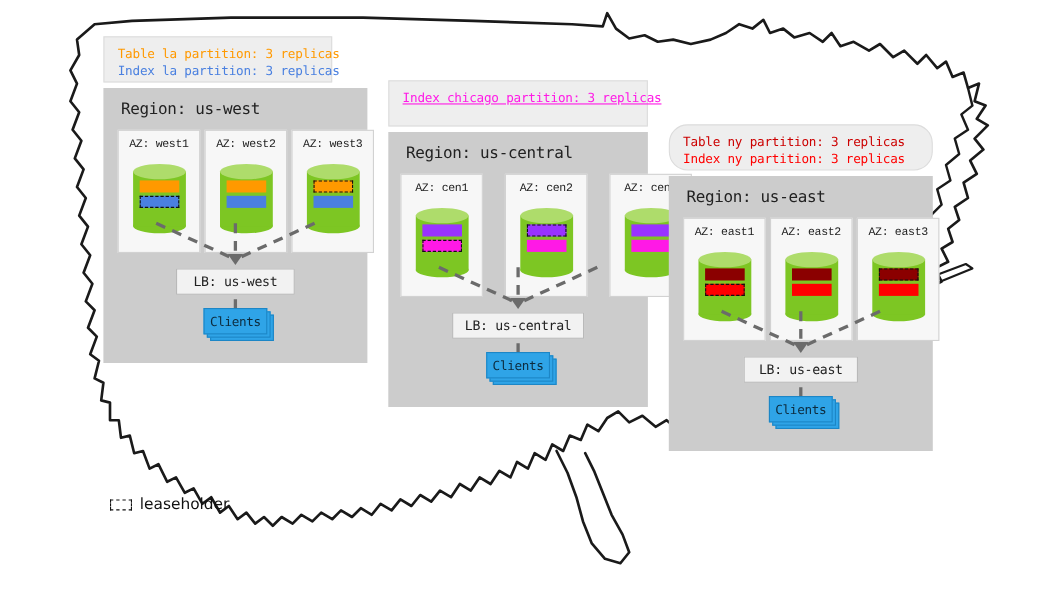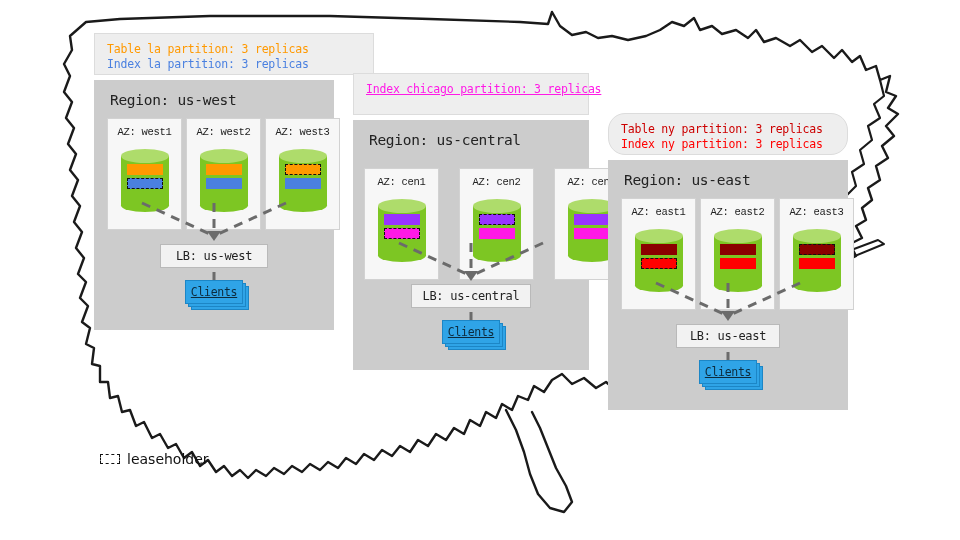--- a/index.html
+++ b/index.html
@@ -37,21 +37,21 @@
   .lb-box{position:absolute;background:#f2f2f2;border:1px solid #b9b9b9;
       box-sizing:border-box;display:flex;align-items:center;justify-content:center;
       font-size:12px;color:#222;white-space:nowrap;z-index:6;letter-spacing:-0.3px;margin-top:12px;}
 
   .clients{position:absolute;z-index:6;width:58px;height:24px;}
   .clients .sh{position:absolute;background:#2FA4E7;border:1px solid #1C86C6;
       box-sizing:border-box;width:58px;height:24px;}
   .clients .s3{left:6px;top:6px;}
   .clients .s2{left:3px;top:3px;}
   .clients .s1{left:0;top:0;display:flex;align-items:center;justify-content:center;
-      font-size:11.5px;color:#0d2b3d;letter-spacing:-0.3px;text-decoration:underline;}
+      font-size:11.5px;color:#0d2b3d;letter-spacing:-0.3px;}
 
   .conn{position:absolute;z-index:4;}
 
   .key{position:absolute;z-index:5;display:flex;align-items:center;gap:7px;}
   .key-swatch{width:20px;height:10px;border:1.5px dashed #111;box-sizing:border-box;}
   .key-label{font-family:"DejaVu Sans","Liberation Sans",sans-serif;font-size:14px;color:#111;}
 </style>
 </head>
 <body>
 
@@ -86,21 +86,21 @@
            L72,102 L64,92 L70,76 L64,64 L72,50 L70,36 L86,22 Z"></path>
   <path fill="none" stroke="#1a1a1a" stroke-width="2.4" stroke-linejoin="round" stroke-linecap="round" d="M506,410 L516,430 L524,452 L530,474 L538,494 L550,508
            L564,512 L572,502 L566,486 L556,468 L548,448 L540,428
            L532,412"></path>
   <path fill="none" stroke="#1a1a1a" stroke-width="2.2" stroke-linejoin="round" stroke-linecap="round" d="M880,80 L884,96 L874,104 L880,118 L868,126 L872,140
            L860,150 L864,164 L852,172 L856,186 L846,196
            L850,210 L838,218 L842,232 L832,240"></path>
   <path fill="none" stroke="#1a1a1a" stroke-width="2" stroke-linejoin="round" stroke-linecap="round" d="M846,252 L878,240 L884,244 L850,258 Z"></path>
 </svg>
 
-<div class="legend-panel" style="left:94px;top:33px;width:280px;height:42px;">
+<div class="legend-panel" style="left:94px;top:33px;width:208px;height:42px;">
   <div class="legend-line" style="color:#FF9900;">Table la partition: 3 replicas</div>
   <div class="legend-line" style="color:#4A80E0;">Index la partition: 3 replicas</div>
 </div>
 
 <div class="region-panel" style="left:94px;top:80px;width:240px;height:250px;padding-left:20px;">
   <div class="region-title">Region: us-west</div>
 
   <div class="az-strip" style="left:13px;top:38px;">
     <div class="az-box">
       <div class="az-label">AZ: west1</div>
@@ -154,21 +154,21 @@
   </div>
 </div>
 
 <div class="legend-panel" style="left:353px;top:73px;width:236px;height:42px;">
   <div class="legend-line" style="color:#FF19E6;text-decoration:underline;">Index chicago partition: 3 replicas</div>
 </div>
 
 <div class="region-panel" style="left:353px;top:120px;width:236px;height:250px;">
   <div class="region-title">Region: us-central</div>
 
-  <div class="az-strip" style="left:11px;top:48px;gap:20px;">
+  <div class="az-strip" style="left:11px;top:38px;gap:20px;">
     <div class="az-box">
       <div class="az-label">AZ: cen1</div>
       <div class="cyl">
         <div class="cyl-bottom"></div>
         <div class="cyl-body"></div>
         <div class="cyl-top"></div>
         <div class="bar b1" style="background:#9933FF;"></div>
         <div class="bar b2 lease" style="background:#FF19E6;"></div>
       </div>
     </div>

